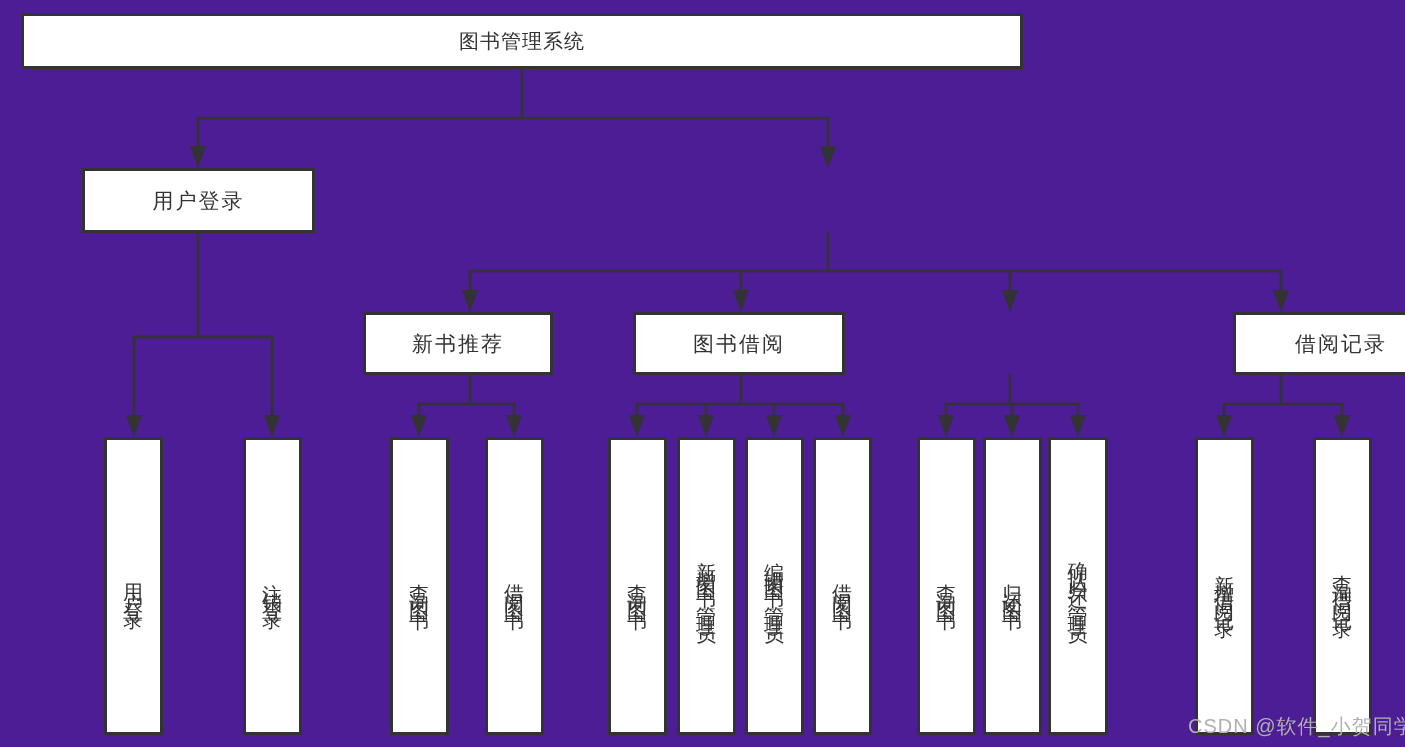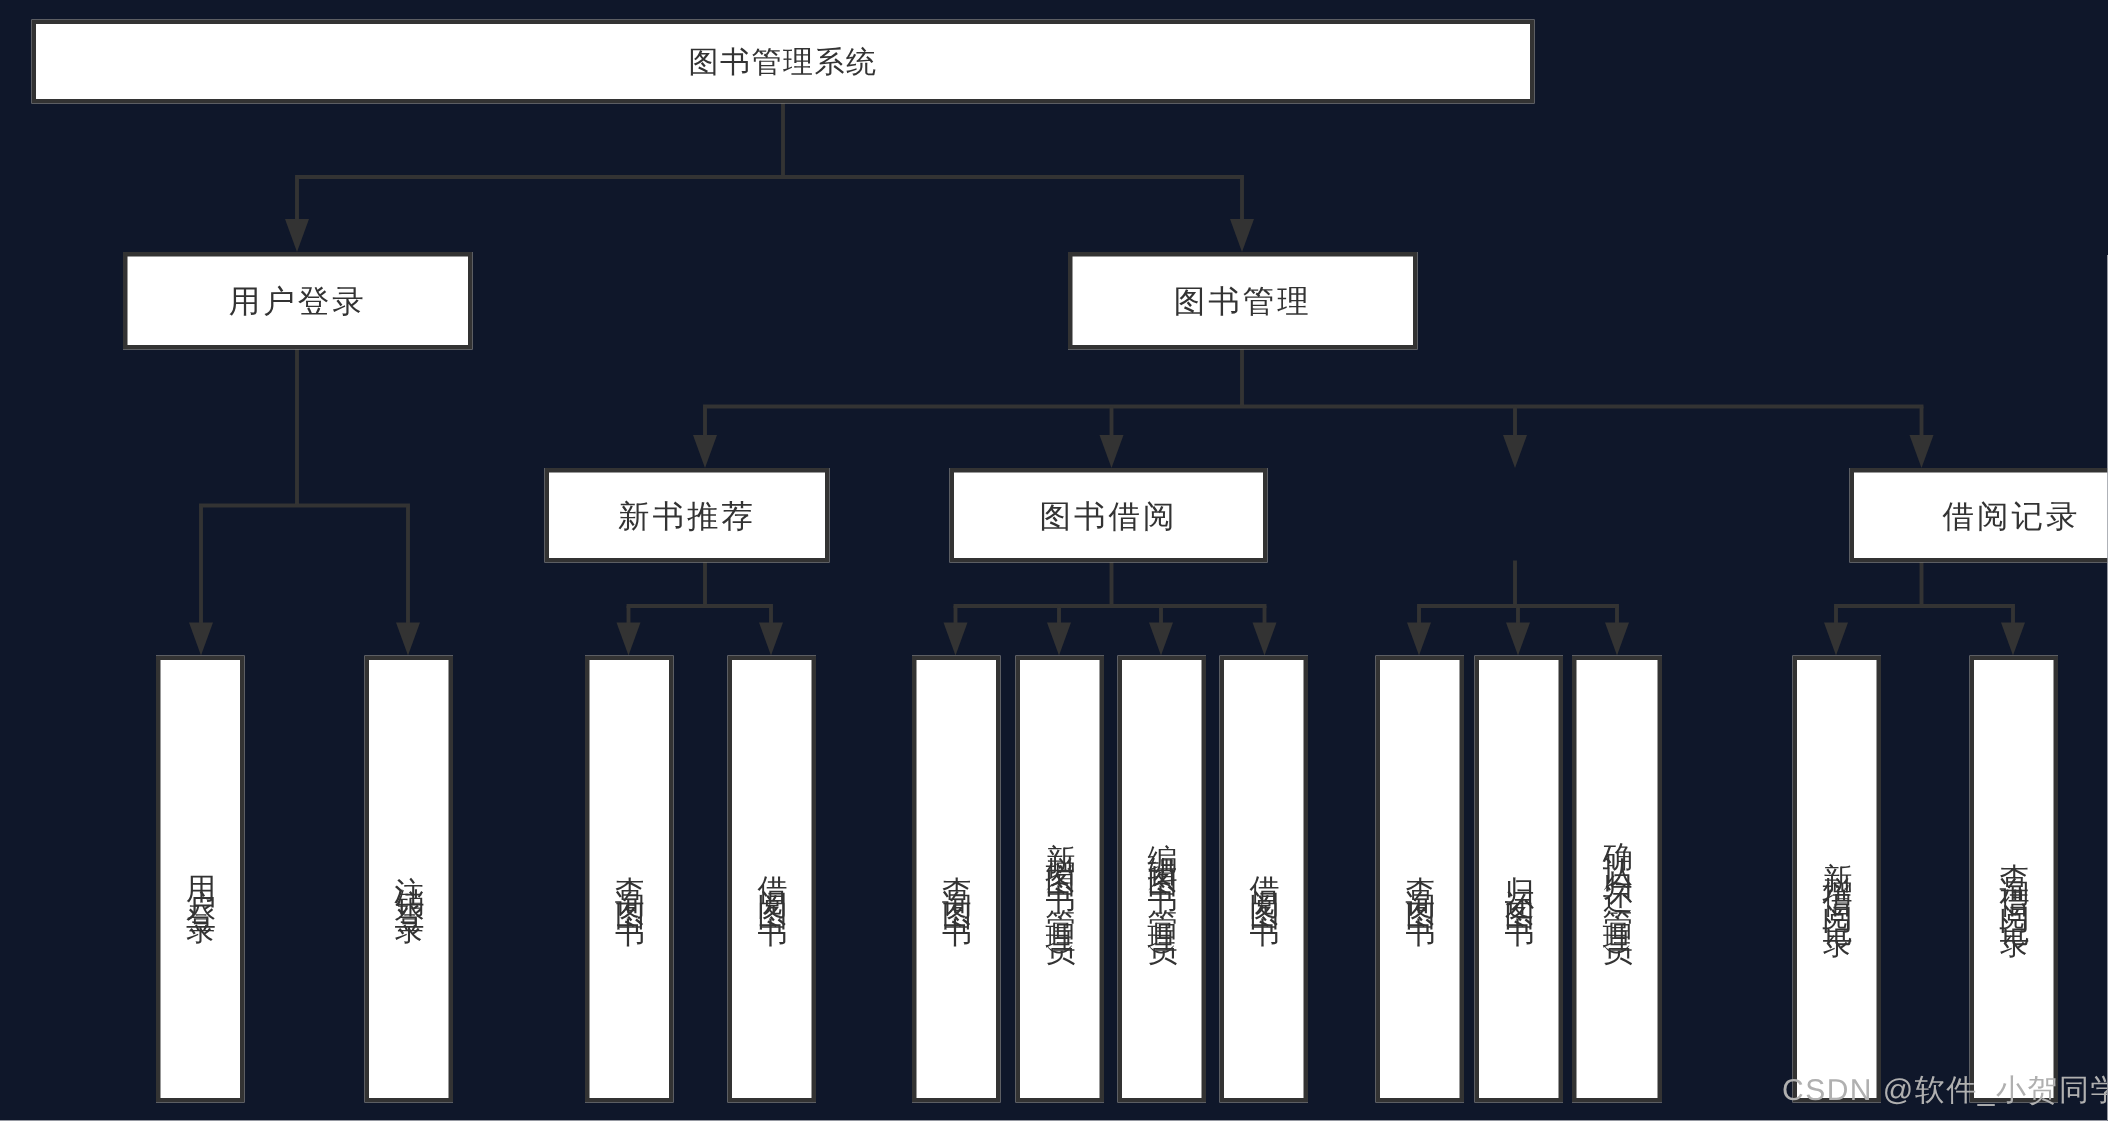--- a/index.html
+++ b/index.html
@@ -1,17 +1,17 @@
 <!DOCTYPE html>
 <html><head>
 <meta charset="utf-8">
 <style>
   html,body{margin:0;padding:0;background:#ffffff;}
   .stage{
-    position:relative;width:1405px;height:747px;background:#0f172a;
+    position:relative;width:1405px;height:747px;background:#4c1d95;
     font-family:"Liberation Sans","DejaVu Sans",sans-serif;overflow:hidden;
   }
   .connectors{position:absolute;left:0;top:0;width:1405px;height:747px;}
   .box{
     position:absolute;box-sizing:border-box;border:3px solid #333333;background:#ffffff;
     display:flex;align-items:center;justify-content:center;color:#333333;
   }
   .box .lbl{white-space:nowrap;}
   .hbox .lbl{font-size:21px;letter-spacing:2px;}
   .rootbox .lbl{font-size:20px;letter-spacing:1px;}
@@ -77,23 +77,20 @@
       <polygon points="1334,415 1350,415 1342,437" fill="#333333"></polygon>
     </svg>
 
   <div class="box rootbox" style="left:21px;top:13px;width:1002px;height:56px">
     <span class="lbl">图书管理系统</span>
   </div>
 
   <div class="box hbox" style="left:82px;top:168px;width:233px;height:65px">
     <span class="lbl">用户登录</span>
   </div>
-  <div class="box hbox" style="left:712px;top:168px;width:233px;height:65px">
-    <span class="lbl">图书管理</span>
-  </div>
 
   <div class="box hbox" style="left:363px;top:312px;width:190px;height:63px">
     <span class="lbl">新书推荐</span>
   </div>
   <div class="box hbox" style="left:633px;top:312px;width:212px;height:63px">
     <span class="lbl">图书借阅</span>
   </div>
   <div class="box hbox" style="left:1233px;top:312px;width:216px;height:63px">
     <span class="lbl">借阅记录</span>
   </div>

